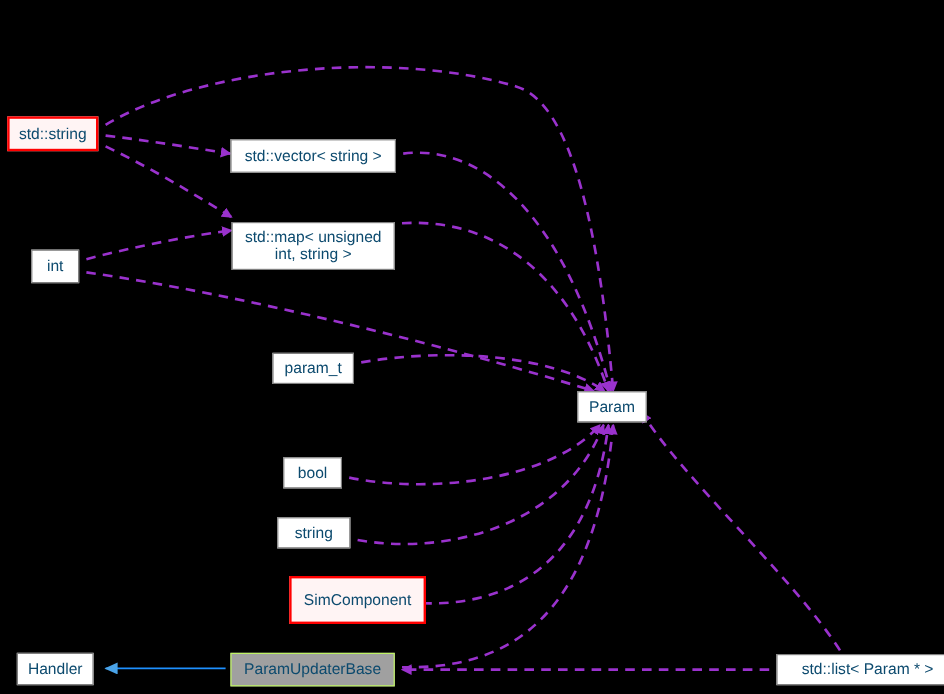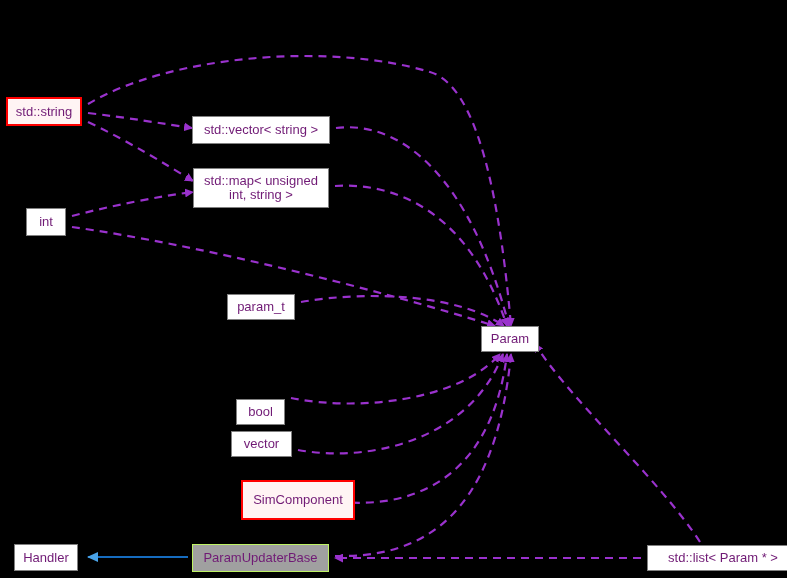--- a/index.html
+++ b/index.html
@@ -25,21 +25,21 @@
   }
   .node {
     position: absolute;
     box-sizing: border-box;
     display: flex;
     align-items: center;
     justify-content: center;
     text-align: center;
     font-size: 13px;
     line-height: 14px;
-    color: #701a75;
+    color: #0c4a6e;
     background: #ffffff;
     border: 1px solid #808080;
     white-space: pre-line;
     letter-spacing: 0px;
     cursor: pointer;
   }
   .node.hl {
     background: #fff4f4;
     border: 2px solid #ff0000;
   }
@@ -77,26 +77,26 @@
         <path d="M 335 556 C 420 558 495 520 511 354" fill="none" stroke="#9a32cd" stroke-width="2.2" stroke-dasharray="8,6" marker-end="url(#arrow-usage)"></path>
         <path d="M 700 542 C 660 480 570 400 535 344" fill="none" stroke="#9a32cd" stroke-width="2.2" stroke-dasharray="8,6" marker-end="url(#arrow-usage)"></path>
         <path d="M 641 558 L 335 558" fill="none" stroke="#9a32cd" stroke-width="2.2" stroke-dasharray="8,6" marker-end="url(#arrow-usage)"></path>
         <path d="M 188 557 L 88 557" fill="none" stroke="#1e90ff" stroke-width="1.6" marker-end="url(#arrow-inherit)"></path>
       </g>
   </svg>
 
   <div id="nodes-group">
       <div class="node hl" style="left: 6px; top: 97px; width: 76px; height: 29px;">std::string</div>
       <div class="node" style="left: 192px; top: 116px; width: 138px; height: 28px;">std::vector&lt; string &gt;</div>
-      <div class="node" style="left: 193px; top: 168px; width: 136px; height: 40px;">std::map&lt; unsigned
+      <div class="node" style="left: 193px; top: 185px; width: 136px; height: 40px;">std::map&lt; unsigned
 int, string &gt;</div>
       <div class="node" style="left: 26px; top: 208px; width: 40px; height: 28px;">int</div>
       <div class="node" style="left: 227px; top: 294px; width: 68px; height: 26px; text-align: center;">param_t</div>
       <div class="node" style="left: 481px; top: 326px; width: 58px; height: 26px;">Param</div>
-      <div class="node" style="left: 236px; top: 381px; width: 49px; height: 26px; margin-top: 18px;">bool</div>
-      <div class="node" style="left: 231px; top: 431px; width: 61px; height: 26px;">vector</div>
+      <div class="node" style="left: 236px; top: 381px; width: 49px; height: 26px;">bool</div>
+      <div class="node" style="left: 231px; top: 431px; width: 61px; height: 26px;">string</div>
       <div class="node hl" style="left: 204px; top: 480px; width: 114px; height: 40px; margin-left: 37px;">SimComponent</div>
       <div class="node" style="left: 14px; top: 544px; width: 64px; height: 27px;">Handler</div>
       <div class="node cur" style="left: 192px; top: 544px; width: 137px; height: 28px;">ParamUpdaterBase</div>
       <div class="node" style="left: 647px; top: 545px; width: 152px; height: 26px;">std::list&lt; Param * &gt;</div>
     </div>
 
 </div>
 
 </body></html>

